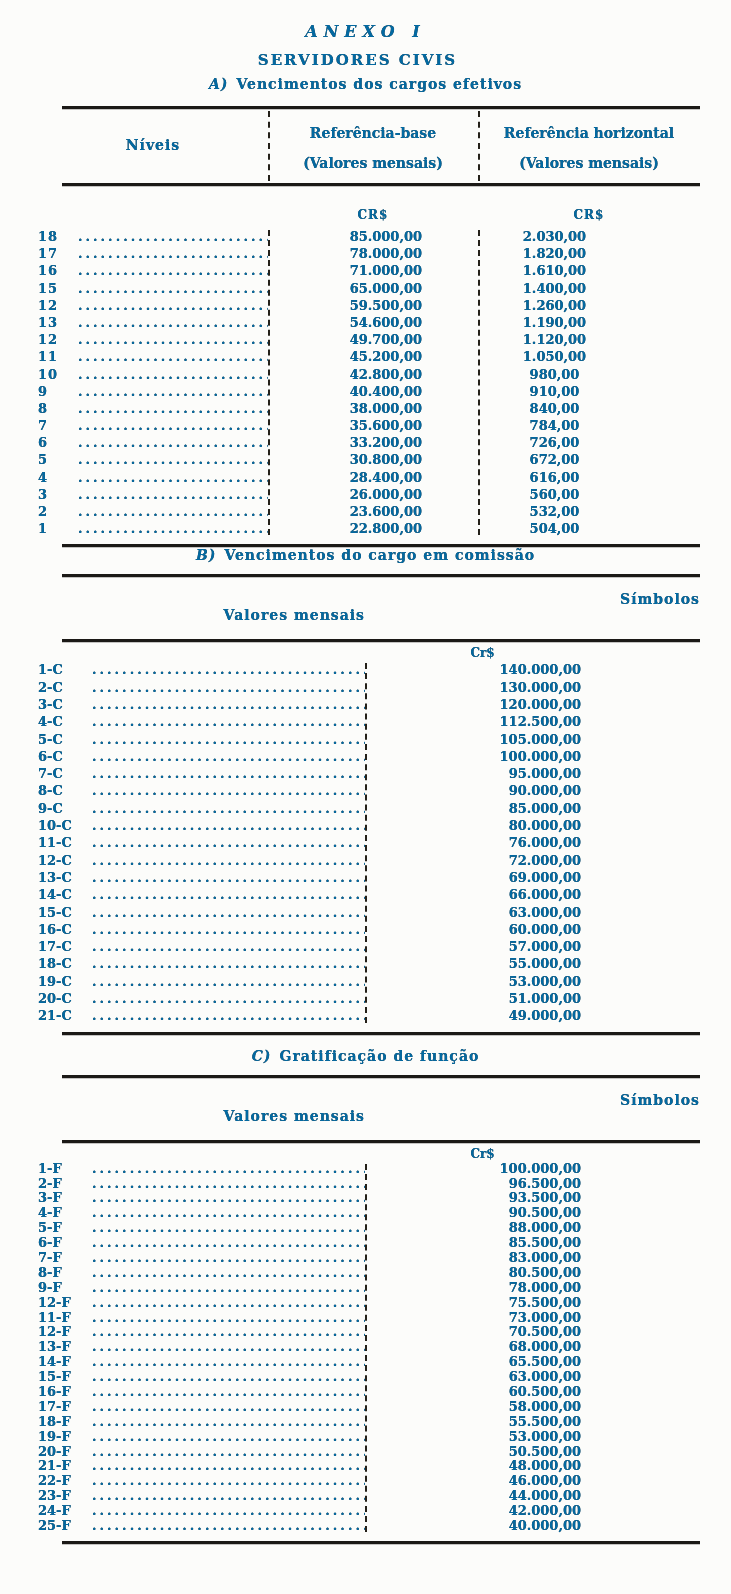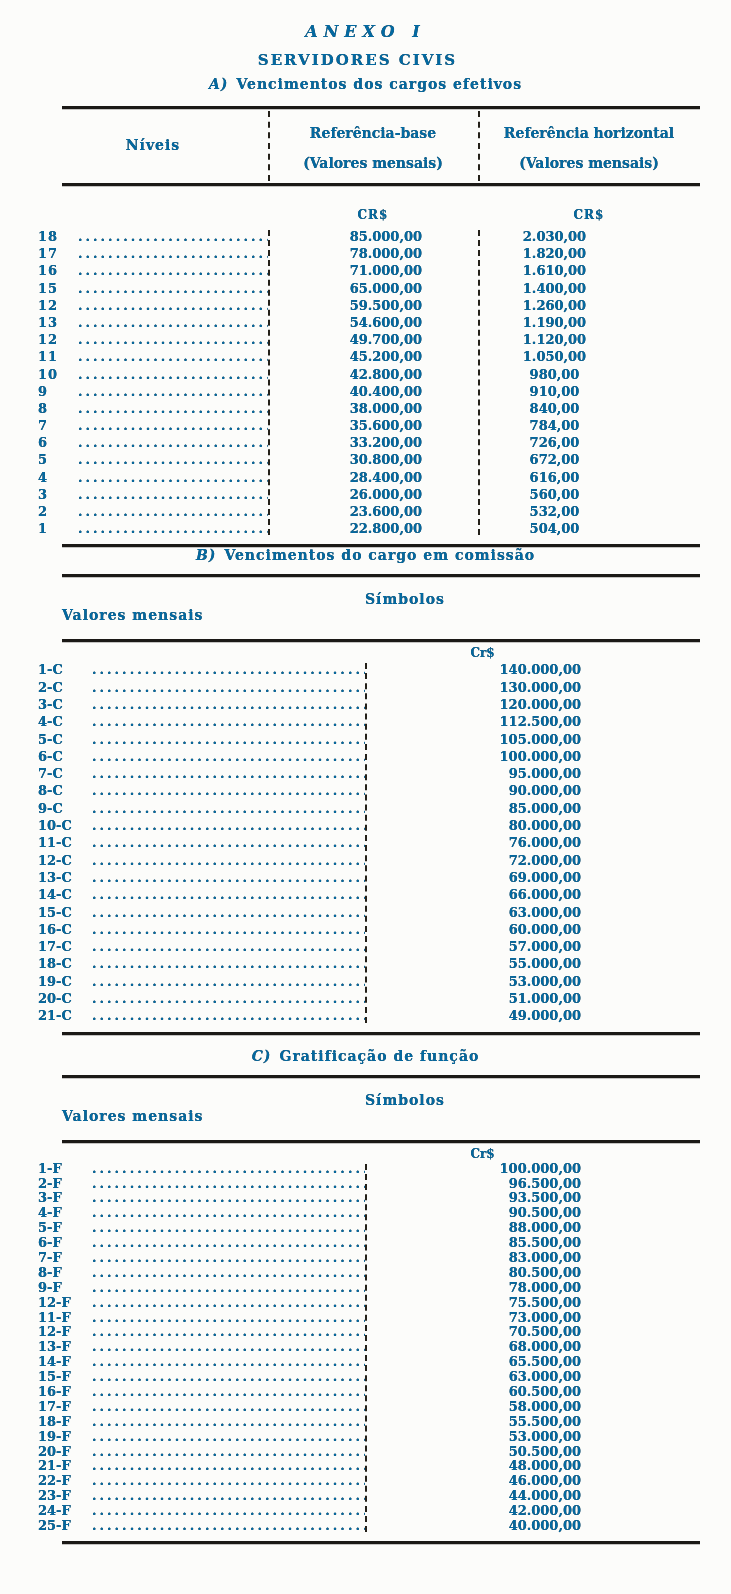--- a/index.html
+++ b/index.html
@@ -66,21 +66,21 @@
   .leader::after{content:"........................................................................";}
   .rowA .val{text-align:right;}
   .rowA .base{padding-right:56px;}
   .rowA .horiz{padding-right:69px;text-align:center;}
   
   .hdrBC{
     position:relative;margin-left:62px;width:638px;
     display:grid;grid-template-columns:303px 335px;
     padding:14px 0 16px 0;font-size:14px;
   }
-  .hdrBC .c{text-align:left;letter-spacing:1px;}
+  .hdrBC .c{text-align:right;letter-spacing:1px;}
   .curBC{
     margin-left:62px;width:638px;display:grid;grid-template-columns:303px 335px;
     font-size:12px;margin-top:4px;margin-bottom:1px;
   }
   .curBC .cur{text-align:center;padding-right:100px;}
   .bodyBC{position:relative;margin-left:38px;width:662px;}
   .rowBC{
     display:grid;grid-template-columns:54px 273px 335px;
     height:17.3px;line-height:17.3px;font-size:13px;align-items:baseline;
   }

